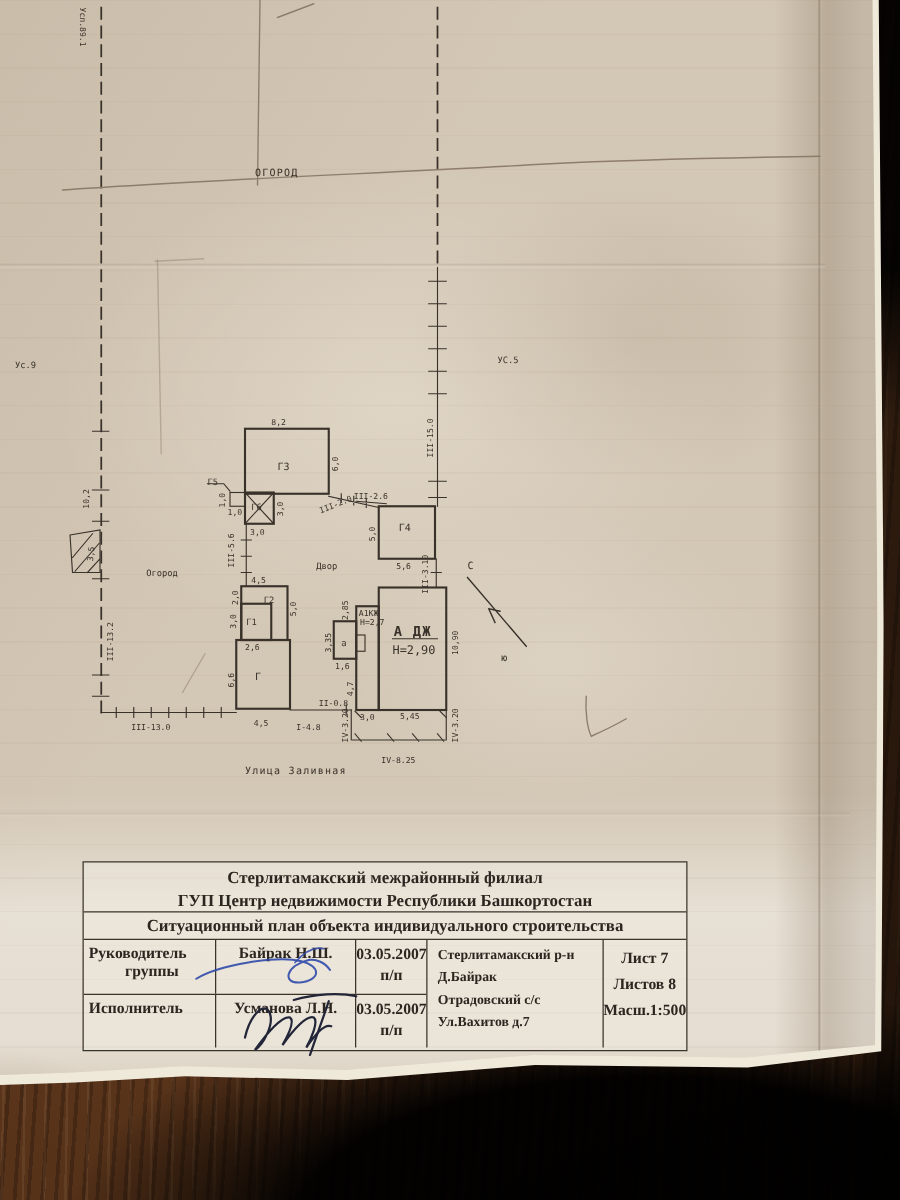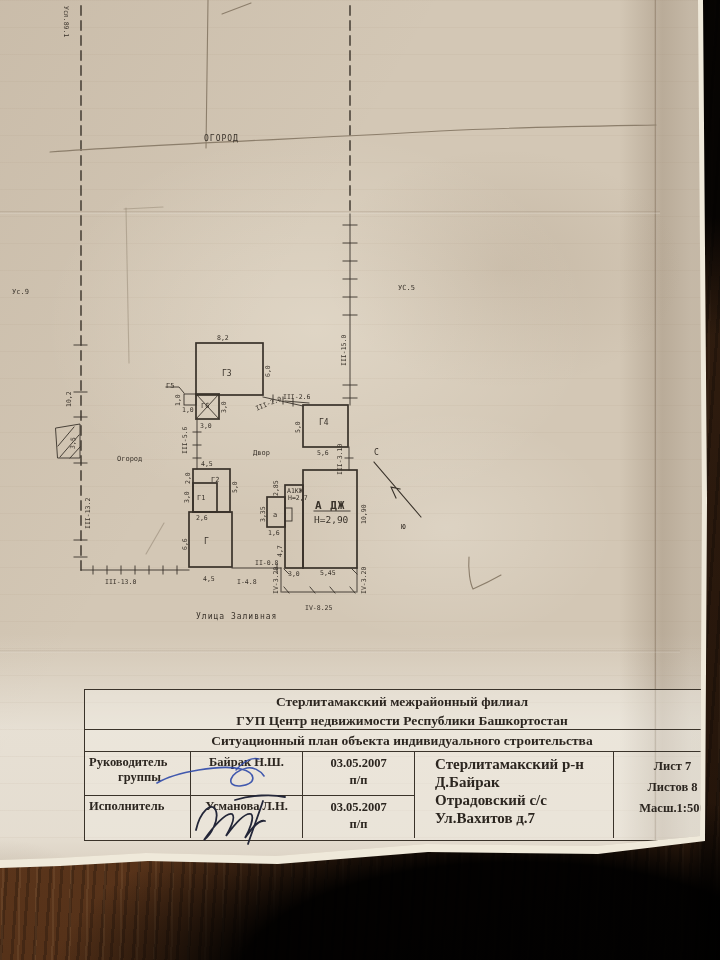--- a/index.html
+++ b/index.html
@@ -48,38 +48,38 @@
   .pencil{stroke:#8c7e6b;fill:none;stroke-width:1.1;stroke-linecap:round;}
   text{fill:#39322a;font-family:"DejaVu Sans Mono",monospace;}
   .t7{font-size:7px;}
   .t65{font-size:6.5px;}
   .t8{font-size:8px;}
   .big{font-size:11px;font-weight:bold;letter-spacing:1px;}
   .med{font-size:9.5px;}
   .sp1{letter-spacing:1px;}
 
   
-  .tb{position:absolute;left:84px;top:689px;width:636px;height:152px;
+  .tb{position:absolute;left:66px;top:689px;width:484px;height:152px;
       border:1.6px solid #3a332a;box-sizing:border-box;color:#2c2620;
       font-family:"Liberation Serif",serif;font-weight:bold;background:rgba(244,241,233,.35);}
   .tb-title{height:40px;border-bottom:1.4px solid #3a332a;text-align:center;
       font-size:13.5px;line-height:19px;padding-top:2px;box-sizing:border-box;}
   .tb-sub{height:22px;border-bottom:1.4px solid #3a332a;text-align:center;
       font-size:13.5px;line-height:21px;box-sizing:border-box;}
-  .tb-grid{display:flex;height:86px;gap:12px;}
+  .tb-grid{display:flex;height:86px;}
   .tb-left{width:330px;display:flex;flex-direction:column;border-right:1.4px solid #3a332a;box-sizing:border-box;}
   .tb-row{display:flex;flex:1;}
   .tb-row.first{border-bottom:1.4px solid #3a332a;}
   .c-role{width:106px;border-right:1.4px solid #3a332a;box-sizing:border-box;
       font-size:12.5px;line-height:15px;padding:3px 0 0 4px;}
   .c-name{width:112px;border-right:1.4px solid #3a332a;box-sizing:border-box;
       font-size:12.5px;text-align:center;padding-top:3px;}
   .c-date{flex:1;font-size:12.5px;text-align:center;padding-top:3px;line-height:17px;}
   .c-loc{width:187px;border-right:1.4px solid #3a332a;box-sizing:border-box;
-      font-size:15px;line-height:18px;padding:3px 0 0 8px;}
+      font-size:11px;line-height:18px;padding:3px 0 0 8px;}
   .c-sheet{flex:1;font-size:12.5px;text-align:center;line-height:21px;padding-top:4px;}
 </style>
 </head>
 <body>
 
 <div class="photo">
   <div class="table-surface"></div>
   <div class="table-shadow"></div>
   <div class="paper-underlay"></div>
 

